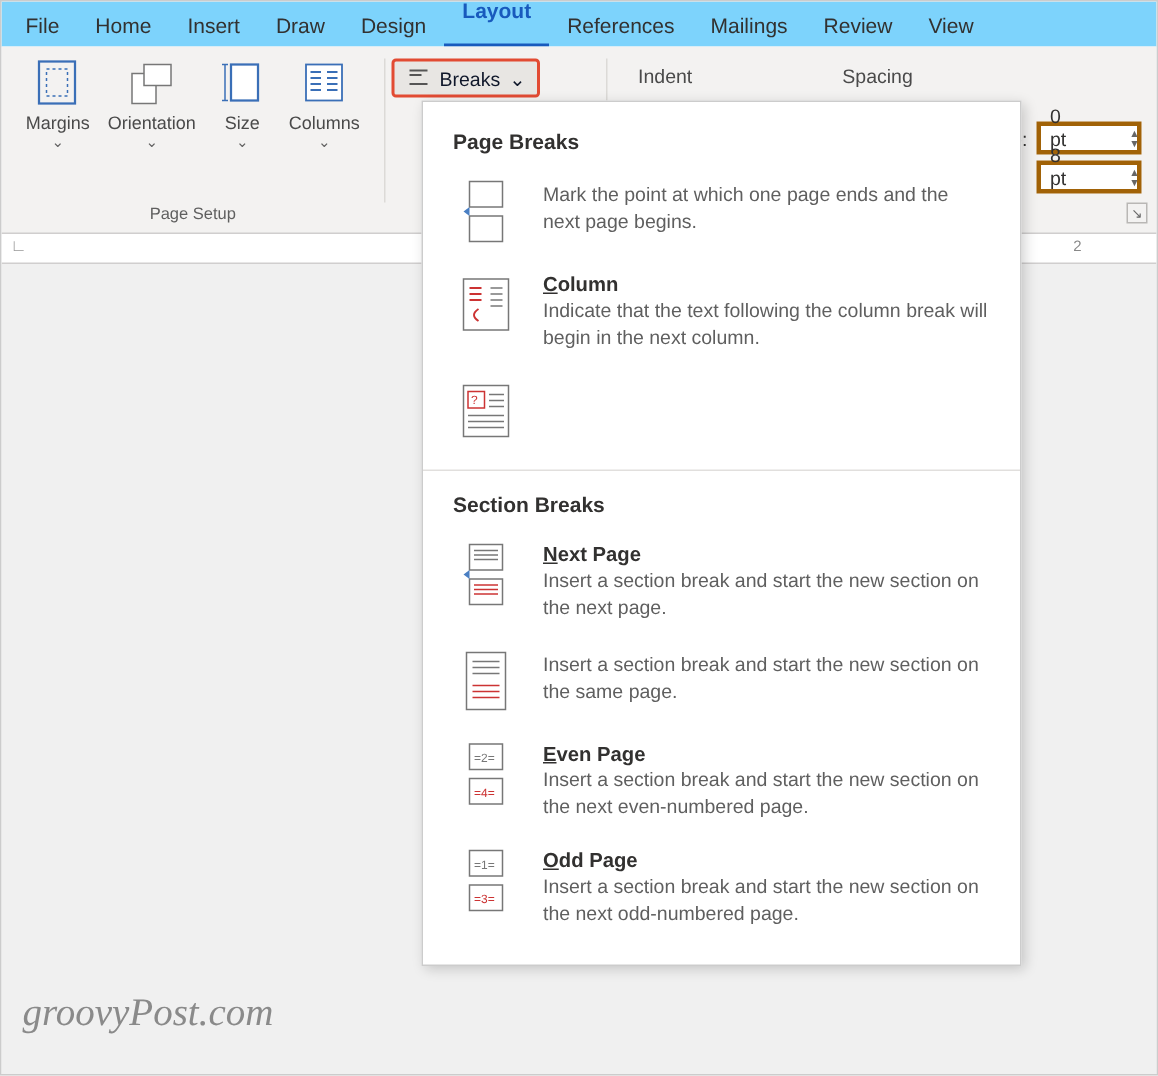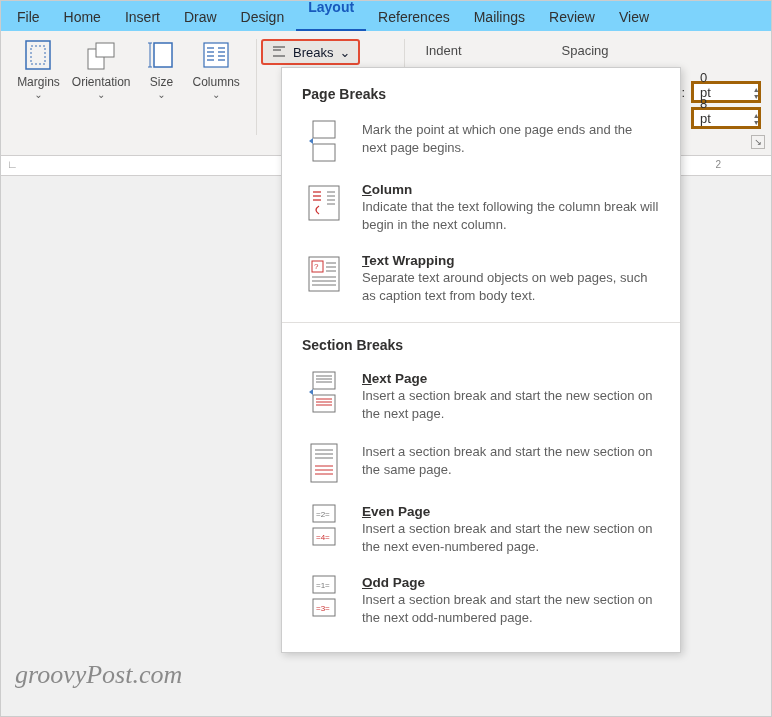--- a/index.html
+++ b/index.html
@@ -245,20 +245,21 @@
               <line x1="18" y1="9" x2="25" y2="9"></line>
               <line x1="18" y1="13" x2="25" y2="13"></line>
               <line x1="18" y1="17" x2="25" y2="17"></line>
               <line x1="18" y1="21" x2="25" y2="21"></line>
             </g>
           </svg>
         <span>Columns</span>
         <span class="caret">⌄</span>
       </div>
     </div>
+    <div class="group-label">Page Setup</div>
   </div>
 
   <div class="rb-sep"></div>
 
   <div style="position:relative; flex:1;">
     <div style="display:flex; align-items:flex-start;">
       <div class="breaks-btn">
         <svg width="16" height="16">
             <g stroke="#555" stroke-width="1.2">
               <line x1="2" y1="3" x2="14" y2="3"></line>
@@ -353,24 +354,20 @@
           <g stroke="#777">
             <line x1="19" y1="10" x2="29" y2="10"></line>
             <line x1="19" y1="14" x2="29" y2="14"></line>
             <line x1="19" y1="18" x2="29" y2="18"></line>
             <line x1="5" y1="24" x2="29" y2="24"></line>
             <line x1="5" y1="28" x2="29" y2="28"></line>
             <line x1="5" y1="32" x2="29" y2="32"></line>
           </g>
         </svg>
     </div>
-    <div class="dd-text">
-      <div class="dd-title"><span class="ul">T</span><span>ext Wrapping</span></div>
-      <div class="dd-desc">Separate text around objects on web pages, such as caption text from body text.</div>
-    </div>
   </div>
 
   <div class="dd-sep"></div>
   <div class="dd-heading">Section Breaks</div>
 
   <div class="dd-item">
     <div class="dd-icon">
       <svg width="34" height="42">
           <rect x="6" y="1" width="22" height="17" fill="#fff" stroke="#777"></rect>
           <g stroke="#777">

